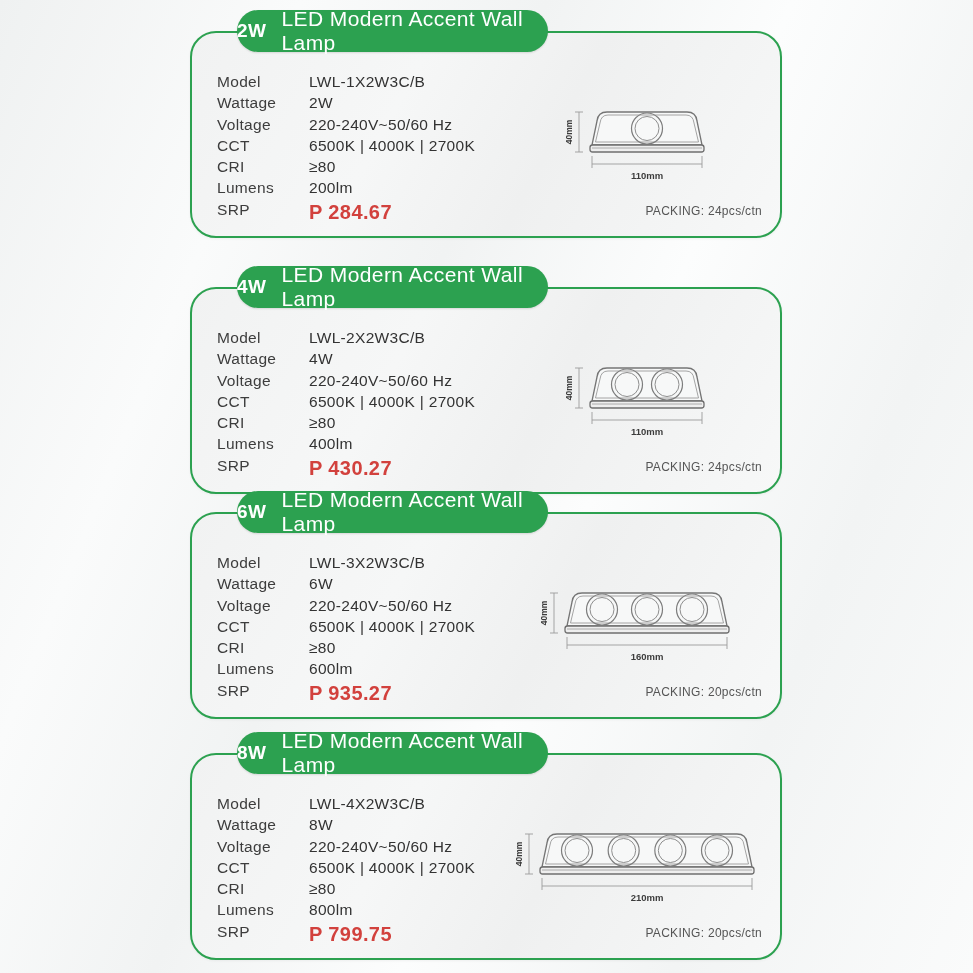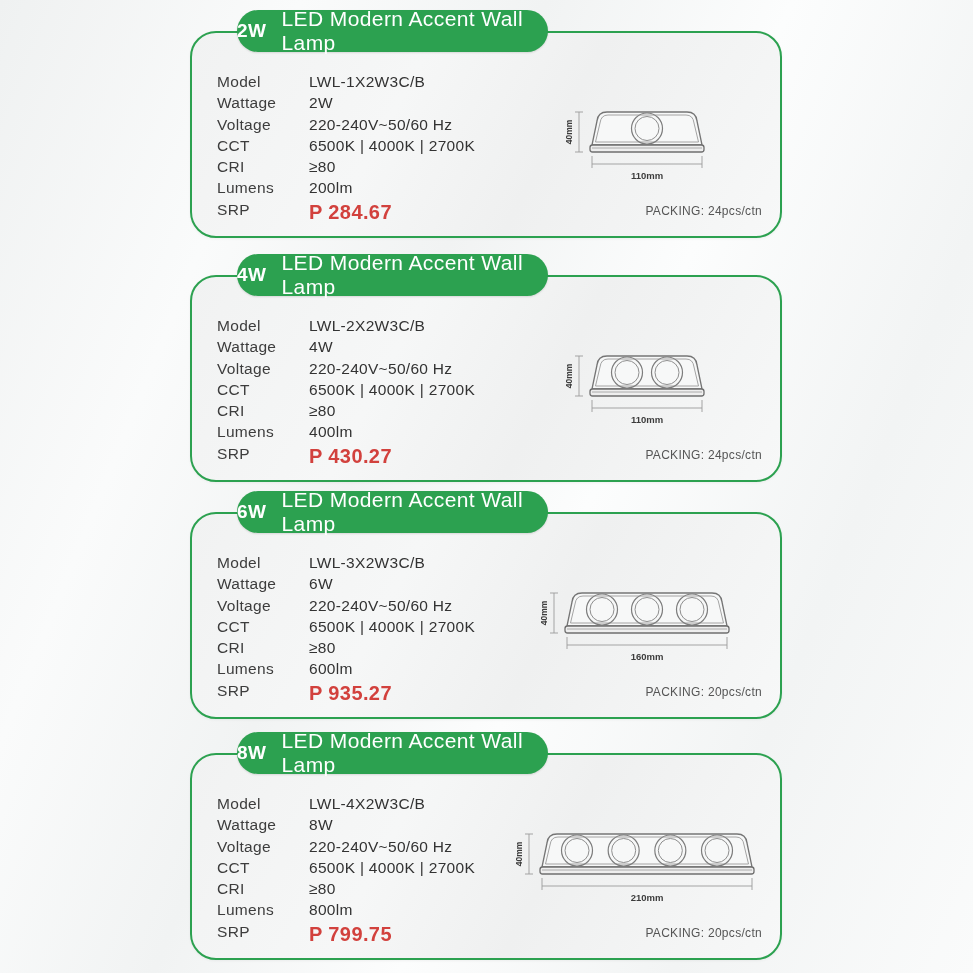--- a/index.html
+++ b/index.html
@@ -122,21 +122,21 @@
       <line x1="110" y1="44" x2="110" y2="56"></line>
       <line x1="0" y1="52" x2="110" y2="52"></line>
     </g>
     <text x="-20" y="20" transform="rotate(-90 -20 20)" text-anchor="middle" font-size="8.5" font-weight="600" fill="#3c3c3c" font-family="Liberation Sans, sans-serif">40mm</text>
     <text x="55" y="67" text-anchor="middle" font-size="9.5" font-weight="600" fill="#3c3c3c" font-family="Liberation Sans, sans-serif">110mm</text>
   </svg>
         </div>
       <div class="packing">PACKING: 24pcs/ctn</div>
     </div>
   </div>
-    <div class="card-block" style="top: 254px; padding-left: 15px;">
+    <div class="card-block" style="top: 266px; padding-left: 15px;">
     <div class="pill">
       <span class="badge">4W</span>
       <span class="pill-title">LED Modern Accent Wall Lamp</span>
     </div>
     <div class="card-body">
       <div class="specs">
           <div class="spec-row">
             <span class="spec-label">Model</span>
             <span class="spec-value">LWL-2X2W3C/B</span>
           </div>

